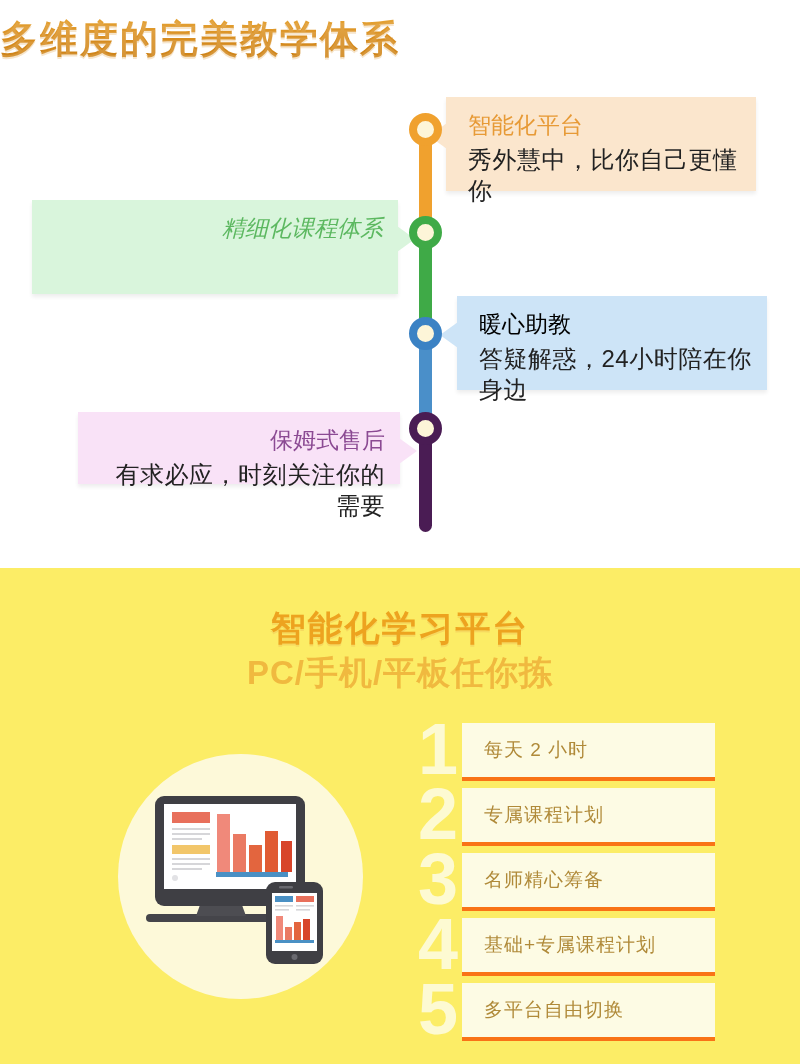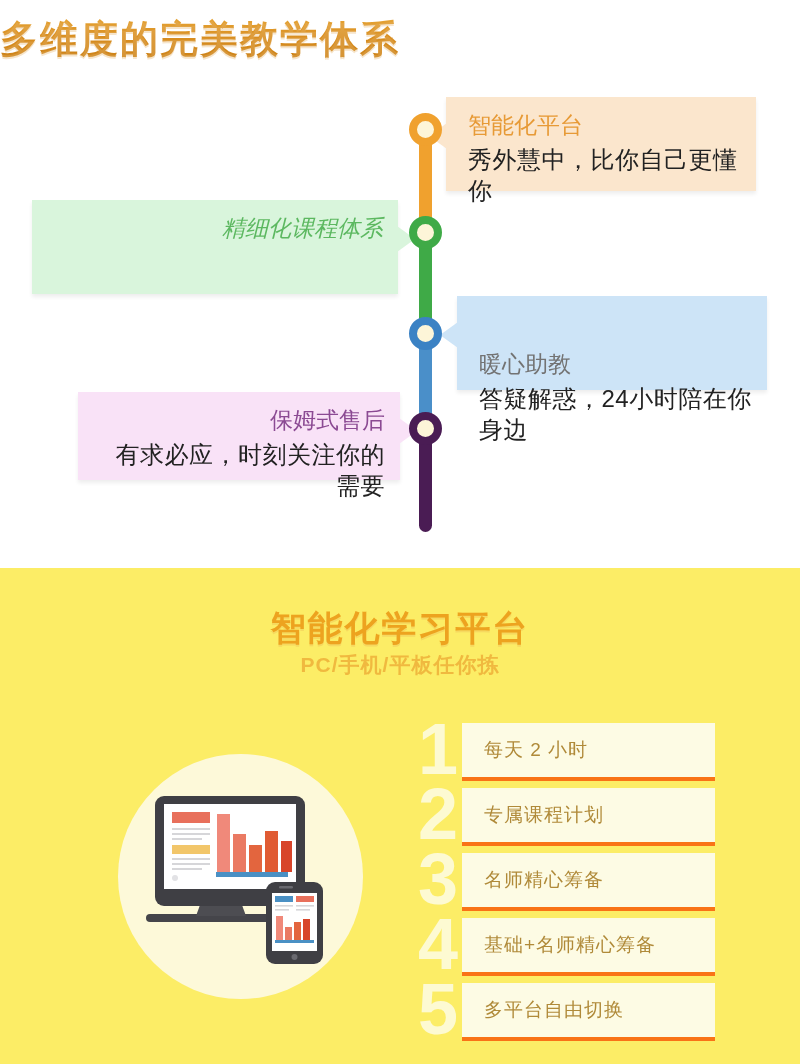--- a/index.html
+++ b/index.html
@@ -128,25 +128,25 @@
   #card-3 {
     left: 457px; top: 296px; width: 310px; height: 94px;
     background: #cde4f7;
   }
   #card-3 .notch {
     left: -17px;
     border-top: 13px solid transparent;
     border-bottom: 13px solid transparent;
     border-right: 18px solid #cde4f7;
   }
-  #card-3 .card-title { color: #737373; margin-top: 40px; }
+  #card-3 .card-title { color: #000000; }
 
   
   #card-4 {
-    left: 78px; top: 392px; width: 322px; height: 88px;
+    left: 78px; top: 412px; width: 322px; height: 72px;
     background: #f9e2f7;
   }
   #card-4 .notch {
     right: -17px;
     border-top: 13px solid transparent;
     border-bottom: 13px solid transparent;
     border-left: 18px solid #f9e2f7;
   }
   #card-4 .card-title { color: #8b4a93; }
 
@@ -169,21 +169,21 @@
     font-weight: bold;
     letter-spacing: 2px;
     color: #eda31f;
     text-shadow: 0 2px 0 rgba(240,200,90,0.55);
   }
   #platform-subtitle {
     position: absolute;
     left: 0; top: 83px;
     width: 800px;
     text-align: center;
-    font-size: 21px;
+    font-size: 33px;
     font-weight: bold;
     letter-spacing: 1px;
     color: #f0b93f;
   }
 
   
   #illustration {
     position: absolute;
     left: 118px;
     top: 186px;
@@ -349,21 +349,21 @@
     </div>
     <div class="feature-row">
       <div class="feature-num">3</div>
       <div class="feature-pill">
         <span class="feature-label">名师精心筹备</span>
       </div>
     </div>
     <div class="feature-row">
       <div class="feature-num">4</div>
       <div class="feature-pill">
-        <span class="feature-label">基础+名师精心筹备</span>
+        <span class="feature-label">基础+专属课程计划</span>
       </div>
     </div>
     <div class="feature-row">
       <div class="feature-num">5</div>
       <div class="feature-pill">
         <span class="feature-label">多平台自由切换</span>
       </div>
     </div>
   </div>
 

